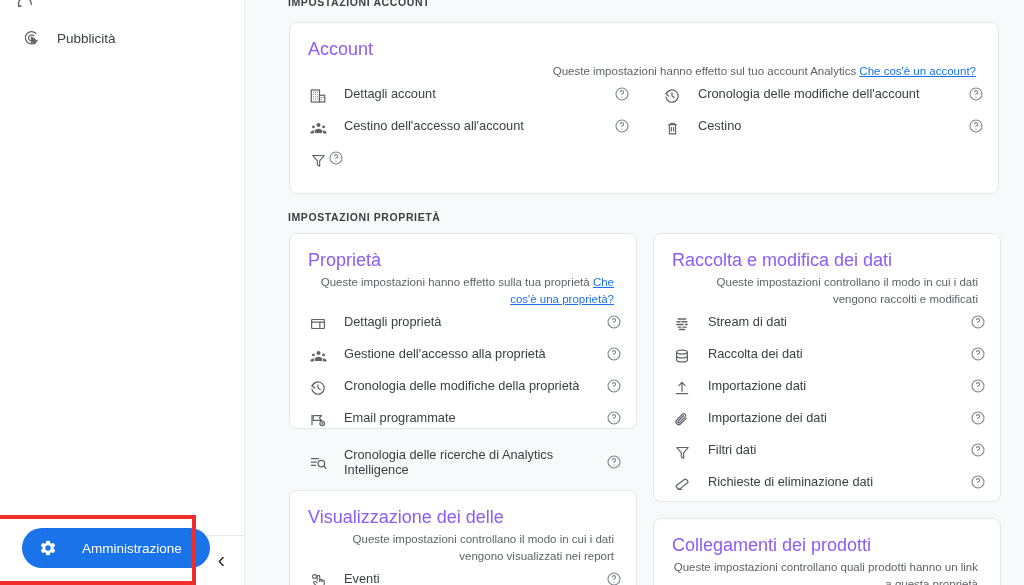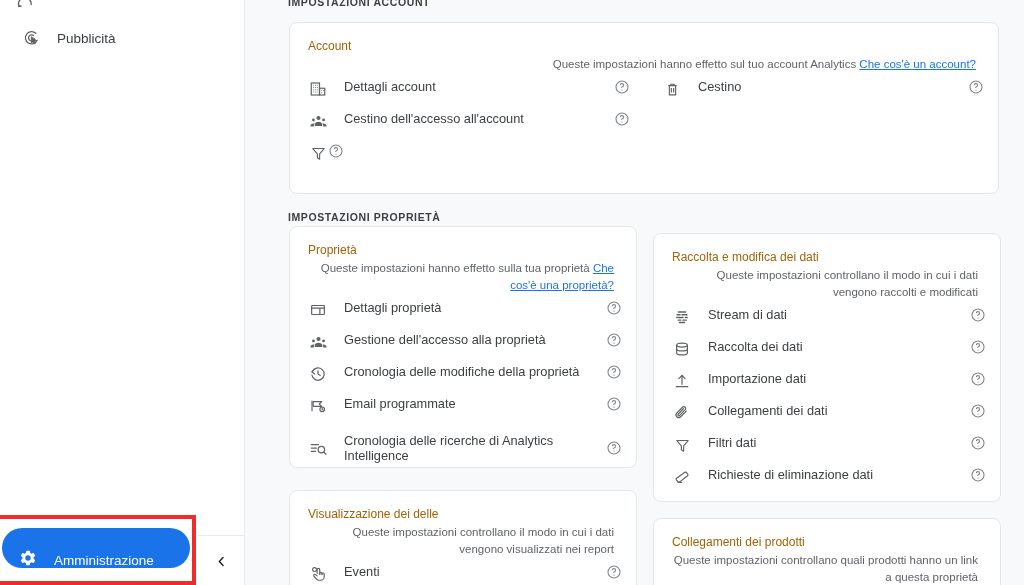--- a/index.html
+++ b/index.html
@@ -28,24 +28,24 @@
   .nav-item-clipped { position: absolute; top: -16px; left: 0; width: 193px; }
   .nav-item-ads { position: absolute; top: 18px; left: 0; width: 193px; padding-left: 21px; }
   .nav-label { white-space: nowrap; }
 
   
   .admin-zone {
     position: absolute; left: 0; bottom: 0;
     width: 193px; height: 80px; background: #ffffff;
   }
   .admin-btn {
-    position: absolute; left: 2px; top: 23px;
+    position: absolute; left: 22px; top: 23px;
     width: 188px; height: 40px;
     background: #1a73e8; border-radius: 20px;
-    display: flex; align-items: flex-end; gap: 16px;
+    display: flex; align-items: center; gap: 24px;
     padding-left: 16px;
     color: #ffffff; font-size: 13.5px;
     cursor: pointer;
   }
   .admin-btn .ico { width: 20px; height: 20px; flex:none; display:flex; align-items:center; justify-content:center;}
   .admin-highlight {
     position: absolute; left: 0; top: 515px;
     width: 196px; height: 70px;
     border: 4px solid #ef2d2d;
     border-left: none;
@@ -97,21 +97,21 @@
   }
   .section-label {
     font-size: 10.5px; font-weight: bold; letter-spacing: .6px;
     color: #3c4043; text-transform: uppercase;
   }
   .card {
     background: #ffffff;
     border: 1px solid #e4e7ea;
     border-radius: 8px;
   }
-  .card-title { font-size: 12px; color: #a16207; }
+  .card-title { font-size: 18px; color: #8b5cf6; }
   .card-desc  { font-size: 11.5px; color: #5f6368; line-height: 17px; margin-top: 3px; text-align: right; }
   .card-desc a { color: #1a73e8; text-decoration: underline; }
 
   .rows { margin-top: 6px; }
   .row {
     display: flex; align-items: flex-start;
     height: 32px; padding: 0 14px 0 18px;
     color: #3c4043; font-size: 12.8px;
     cursor: pointer;
   }
@@ -121,21 +121,21 @@
   .row .help { width: 16px; height: 16px; flex: none; color: #80868b; display:flex; align-items:center; justify-content:center;}
 
   
   #acct-section-label { position: absolute; left: 43px; top: -4px; }
   #card-account { position: absolute; left: 44px; top: 22px; width: 710px; height: 172px; }
   .acct-cols { display: flex; }
   .acct-col { width: 50%; }
 
   
   #prop-section-label { position: absolute; left: 43px; top: 211px; }
-  #card-proprieta  { position: absolute; left: 44px; top: 226px; width: 348px; height: 242px; }
+  #card-proprieta  { position: absolute; left: 44px; top: 233px; width: 348px; height: 196px; }
   #card-raccolta   { position: absolute; left: 408px; top: 233px; width: 348px; height: 269px; }
   #card-visual     { position: absolute; left: 44px; top: 490px; width: 348px; height: 130px; }
   #card-prodotti   { position: absolute; left: 408px; top: 518px; width: 348px; height: 130px; }
   .card-pad { padding: 16px 18px 0 18px; }
   .card-pad .card-desc { padding-right: 4px; }
 
   svg { display: block; }
 </style>
 </head>
 <body>
@@ -205,20 +205,37 @@
               <svg width="16" height="16" viewBox="0 0 24 24" fill="none" stroke="currentColor" stroke-width="1.6">
                   <circle cx="12" cy="12" r="9"></circle>
                   <path d="M9.6 9.3a2.4 2.4 0 1 1 2.9 2.4c-.6.2-.9.7-.9 1.4v.4"></path>
                   <circle cx="12" cy="16.6" r=".9" fill="currentColor" stroke="none"></circle>
                 </svg>
             </span>
           </div>
         </div>
 
         <div class="acct-col">
+          <div class="row">
+            <span class="ico">
+              <svg width="18" height="18" viewBox="0 0 24 24" fill="none" stroke="currentColor" stroke-width="1.6" stroke-linecap="round">
+                <path d="M4.3 9.2A8.2 8.2 0 1 1 3.9 13.4"></path>
+                  <path d="M7.6 5.4 3.9 8.9 7.4 12"></path>
+                  <path d="M12 7.8V12l3 1.9"></path>
+              </svg>
+            </span>
+            <span class="rlabel">Cronologia delle modifiche dell'account</span>
+            <span class="help">
+              <svg width="16" height="16" viewBox="0 0 24 24" fill="none" stroke="currentColor" stroke-width="1.6">
+                  <circle cx="12" cy="12" r="9"></circle>
+                  <path d="M9.6 9.3a2.4 2.4 0 1 1 2.9 2.4c-.6.2-.9.7-.9 1.4v.4"></path>
+                  <circle cx="12" cy="16.6" r=".9" fill="currentColor" stroke="none"></circle>
+                </svg>
+            </span>
+          </div>
 
           <div class="row">
             <span class="ico">
               <svg width="17" height="17" viewBox="0 0 24 24" fill="none" stroke="currentColor" stroke-width="1.6">
                   <path d="M6 6.5h12M7.6 6.5v13h8.8v-13"></path>
                   <path d="M10.4 9.8v6.5M13.6 9.8v6.5"></path>
                   <path d="M9.5 6.5V4.6h5v1.9"></path>
                 </svg>
             </span>
             <span class="rlabel">Cestino</span>
@@ -398,21 +415,21 @@
               </svg>
           </span>
         </div>
 
         <div class="row">
           <span class="ico">
             <svg width="18" height="18" viewBox="0 0 24 24" fill="none" stroke="currentColor" stroke-width="1.6" stroke-linecap="round">
               <path d="M17.8 9.4 10.2 17a3.6 3.6 0 0 1-5.1-5.1l7.8-7.8a2.5 2.5 0 0 1 3.5 3.5l-7.6 7.6a1.3 1.3 0 0 1-1.9-1.9l7-7"></path>
             </svg>
           </span>
-          <span class="rlabel">Collegamenti dei dati</span>
+          <span class="rlabel">Importazione dei dati</span>
           <span class="help">
             <svg width="16" height="16" viewBox="0 0 24 24" fill="none" stroke="currentColor" stroke-width="1.6">
                 <circle cx="12" cy="12" r="9"></circle>
                 <path d="M9.6 9.3a2.4 2.4 0 1 1 2.9 2.4c-.6.2-.9.7-.9 1.4v.4"></path>
                 <circle cx="12" cy="16.6" r=".9" fill="currentColor" stroke="none"></circle>
               </svg>
           </span>
         </div>
 
         <div class="row">

